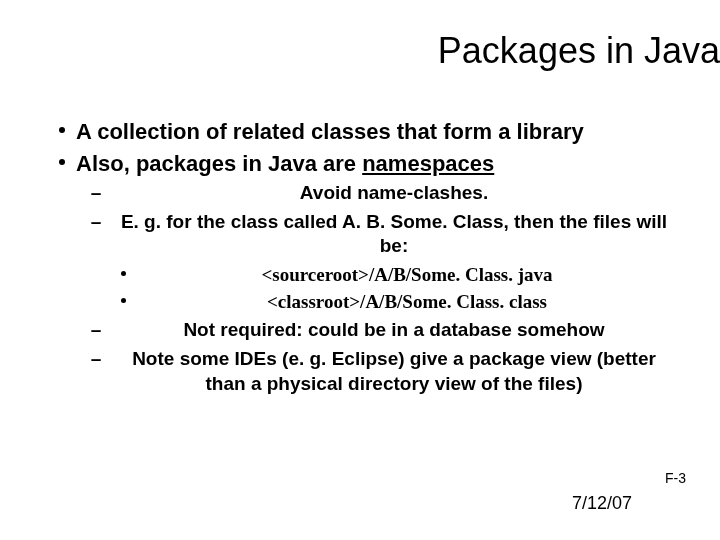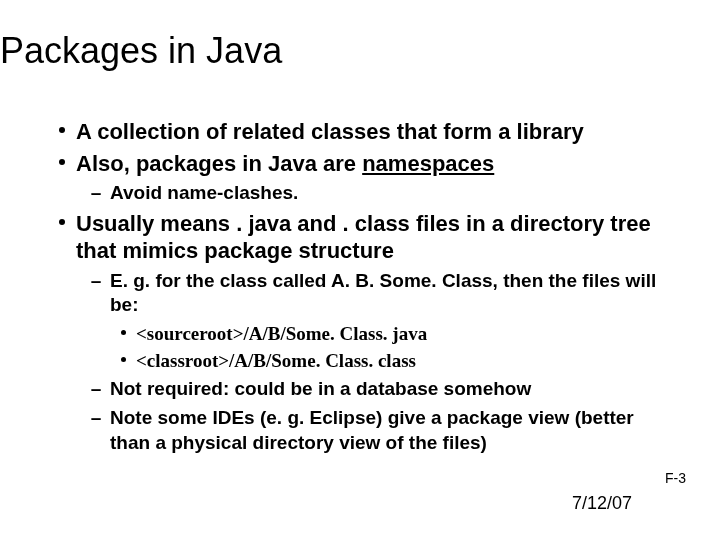--- a/index.html
+++ b/index.html
@@ -16,21 +16,21 @@
     position: relative;
     width: 720px;
     height: 540px;
     box-sizing: border-box;
   }
   .title {
     position: absolute;
     top: 30px;
     left: 0;
     width: 720px;
-    text-align: left;
+    text-align: right;
     font-size: 36px;
     font-weight: 400;
   }
   .body {
     position: absolute;
     top: 118px;
     left: 48px;
     width: 630px;
   }
   ul { margin: 0; padding: 0; list-style: none; }
@@ -48,21 +48,21 @@
   .l2 > li { font-size: 19px; font-weight: bold; line-height: 1.3; margin-bottom: 4px; }
   .l2 > li > .bullet { width: 28px; text-align: center; }
   .l2 > li > .bullet::before { content: "\2013"; } 
 
   
   .l3 { margin-top: 2px; }
   .l3 > li { font-size: 19px; font-weight: bold; line-height: 1.3; margin-bottom: 2px; }
   .l3 > li > .bullet { width: 26px; display: flex; justify-content: center; padding-top: 8px; }
   .l3 > li > .bullet::before { content: ""; width: 5px; height: 5px; border-radius: 50%; background: #000; display: block; }
 
-  .indent1 { padding-left: 34px; }
+  .indent1 { padding-left: 34px; text-align: center; }
   .indent2 { padding-left: 28px; font-family: Liberation Serif, serif; }
 
   .underline { text-decoration: underline; }
 
   .page-num {
     position: absolute;
     right: 34px;
     bottom: 54px;
     font-size: 14px;
   }
@@ -97,24 +97,20 @@
 
       <li style="display:block">
         <ul class="l2 indent1">
           <li>
             <span class="bullet"></span>
             <span class="txt">Avoid name-clashes.</span>
           </li>
         </ul>
       </li>
 
-      <li>
-        <span class="bullet"></span>
-        <span class="txt">Usually means . java and . class files in a directory tree that mimics package structure</span>
-      </li>
 
       <li style="display:block">
         <ul class="l2 indent1">
 
           <li>
             <span class="bullet"></span>
             <span class="txt">E. g. for the class called A. B. Some. Class, then the files will be:</span>
           </li>
 
           <li style="display:block">

